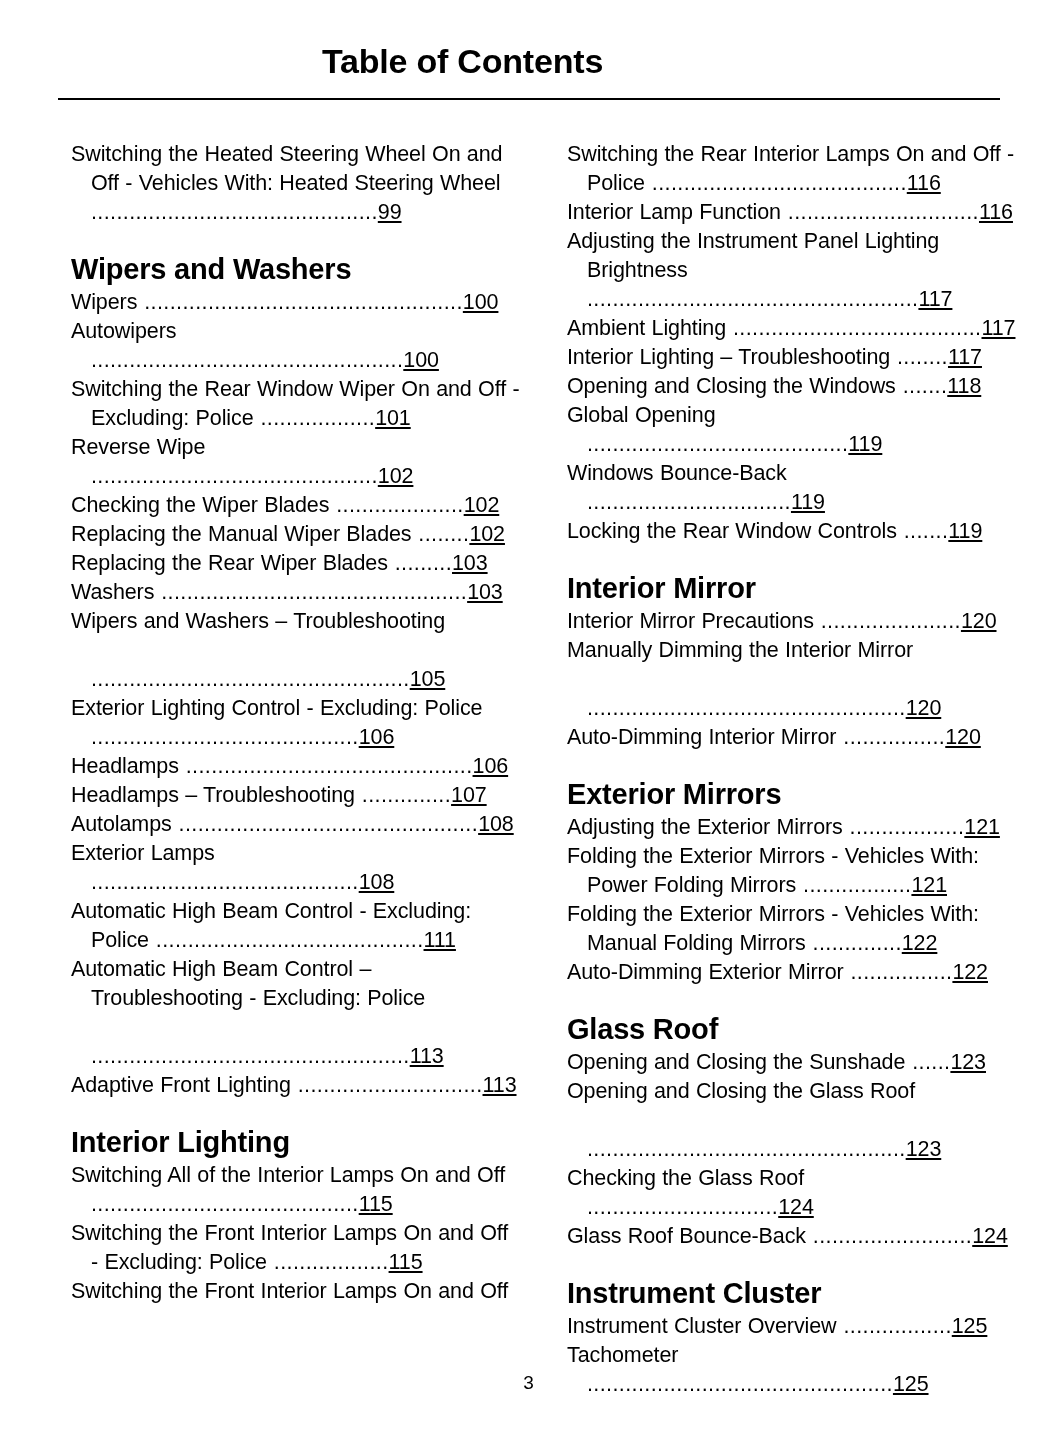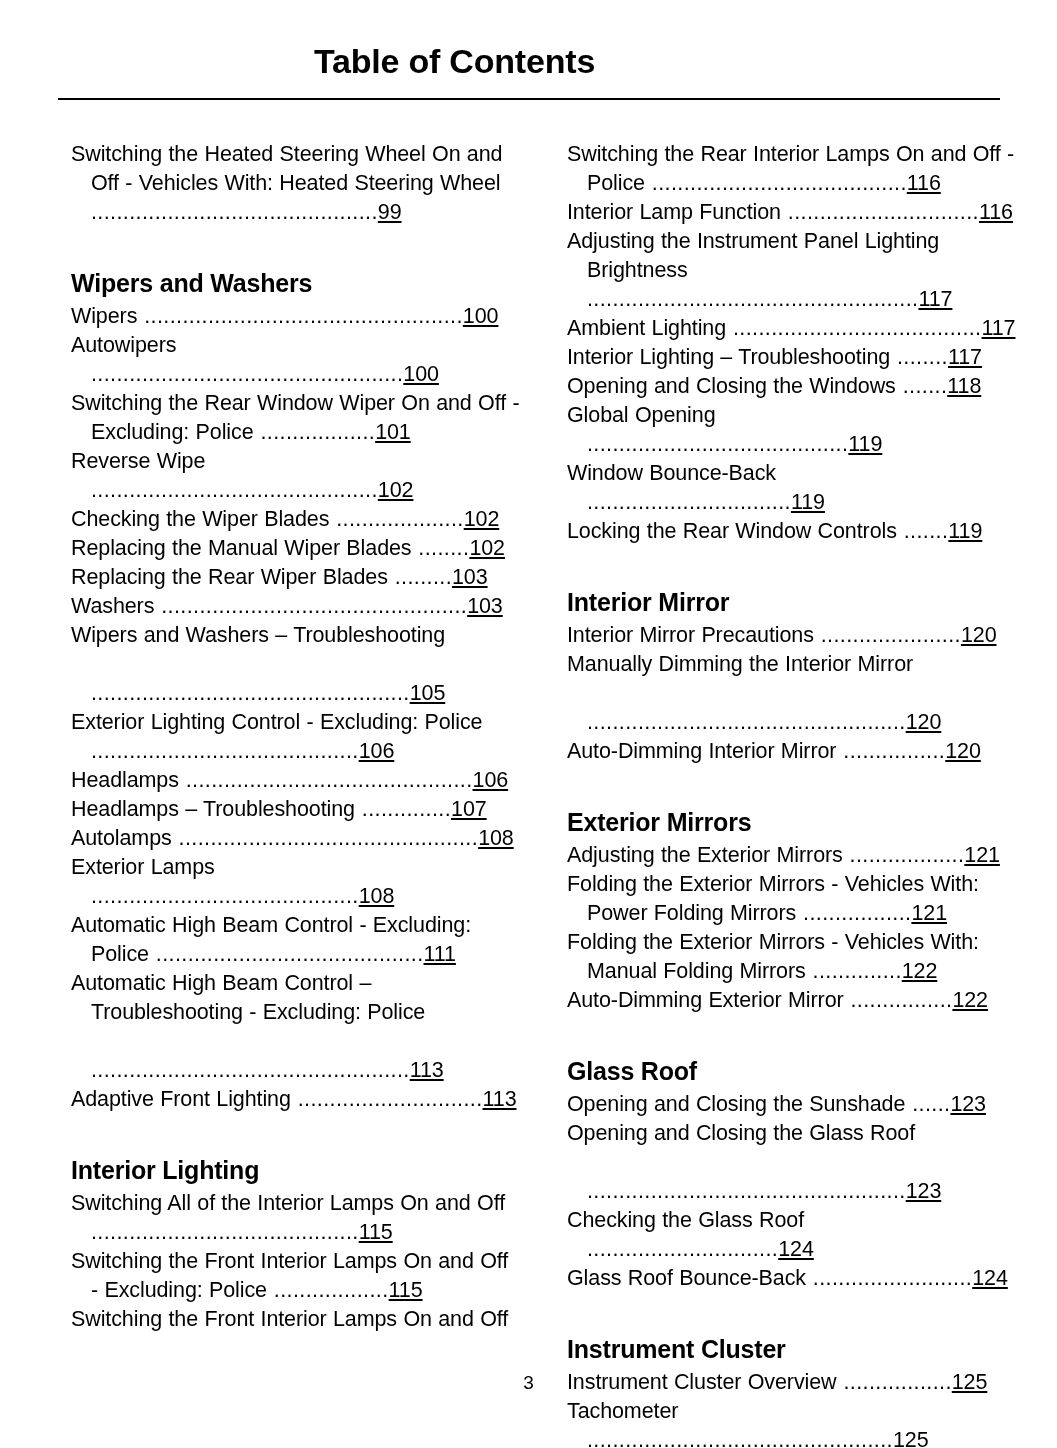--- a/index.html
+++ b/index.html
@@ -21,21 +21,21 @@
     position: absolute;
     left: 0; top: 0;
     width: 1057px;
     height: 1448px;
     box-sizing: border-box;
   }
 
   
   .page-title {
     position: absolute;
-    left: 4px;
+    left: 12px;
     top: 40px;
     width: 901px;
     text-align: center;
     font-size: 34px;
     font-weight: bold;
     letter-spacing: -0.2px;
     line-height: 42px;
   }
   .header-rule {
     position: absolute;
@@ -56,25 +56,25 @@
   .column {
     position: absolute;
     top: 0;
     width: 450px;
   }
   .column-left  { left: 71px; }
   .column-right { left: 567px; }
 
   
   .section-heading {
-    font-size: 25px;
+    font-size: 29px;
     font-weight: bold;
     letter-spacing: -0.2px;
     line-height: 30px;
-    margin-top: 41px;
+    margin-top: 27px;
     margin-bottom: 4px;
   }
   .section:first-child > .section-heading { margin-top: 0; }
 
   
   .toc-entry {
     font-size: 21.5px;
     line-height: 29px;
     letter-spacing: -0.1px;
     margin: 0;
@@ -157,21 +157,21 @@
         <div class="section no-heading">
           <div class="toc-entry"><span class="entry-label">Switching the Rear Interior Lamps On and Off - Police</span><span class="leader"> ........................................</span><span class="page-num">116</span></div>
           <div class="toc-entry"><span class="entry-label">Interior Lamp Function</span><span class="leader"> ..............................</span><span class="page-num">116</span></div>
           <div class="toc-entry"><span class="entry-label">Adjusting the Instrument Panel Lighting Brightness</span><span class="leader"> ....................................................</span><span class="page-num">117</span></div>
           <div class="toc-entry"><span class="entry-label">Ambient Lighting</span><span class="leader"> .......................................</span><span class="page-num">117</span></div>
           <div class="toc-entry"><span class="entry-label">Interior Lighting – Troubleshooting</span><span class="leader"> ........</span><span class="page-num">117</span></div>
         </div>
         <div class="section">
           <div class="toc-entry"><span class="entry-label">Opening and Closing the Windows</span><span class="leader"> .......</span><span class="page-num">118</span></div>
           <div class="toc-entry"><span class="entry-label">Global Opening</span><span class="leader"> .........................................</span><span class="page-num">119</span></div>
-          <div class="toc-entry"><span class="entry-label">Window Bounce-Back</span><span class="leader"> ................................</span><span class="page-num">119</span></div>
+          <div class="toc-entry"><span class="entry-label">Windows Bounce-Back</span><span class="leader"> ................................</span><span class="page-num">119</span></div>
           <div class="toc-entry"><span class="entry-label">Locking the Rear Window Controls</span><span class="leader"> .......</span><span class="page-num">119</span></div>
         </div>
         <div class="section">
           <div class="section-heading">Interior Mirror</div>
           <div class="toc-entry"><span class="entry-label">Interior Mirror Precautions</span><span class="leader"> ......................</span><span class="page-num">120</span></div>
           <div class="toc-entry leader-own-line"><span class="entry-label">Manually Dimming the Interior Mirror</span><span class="leader-break"></span><br><span class="leader">..................................................</span><span class="page-num">120</span></div>
           <div class="toc-entry"><span class="entry-label">Auto-Dimming Interior Mirror</span><span class="leader"> ................</span><span class="page-num">120</span></div>
         </div>
         <div class="section">
           <div class="section-heading">Exterior Mirrors</div>

